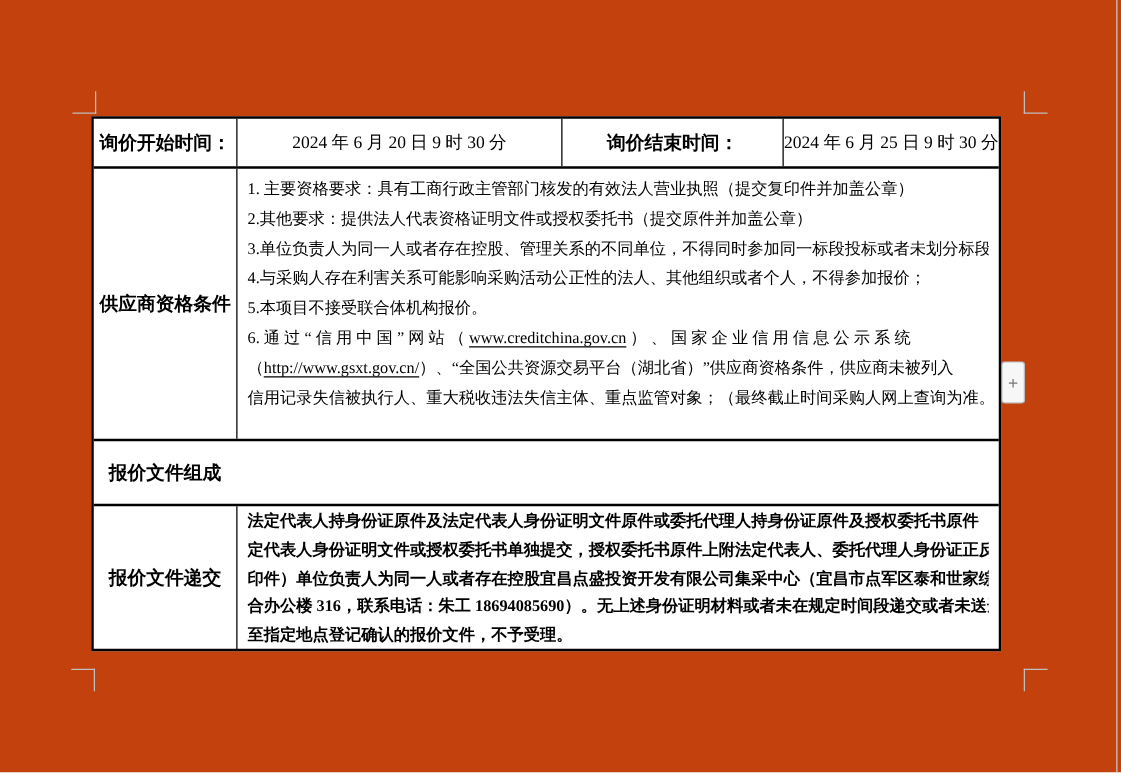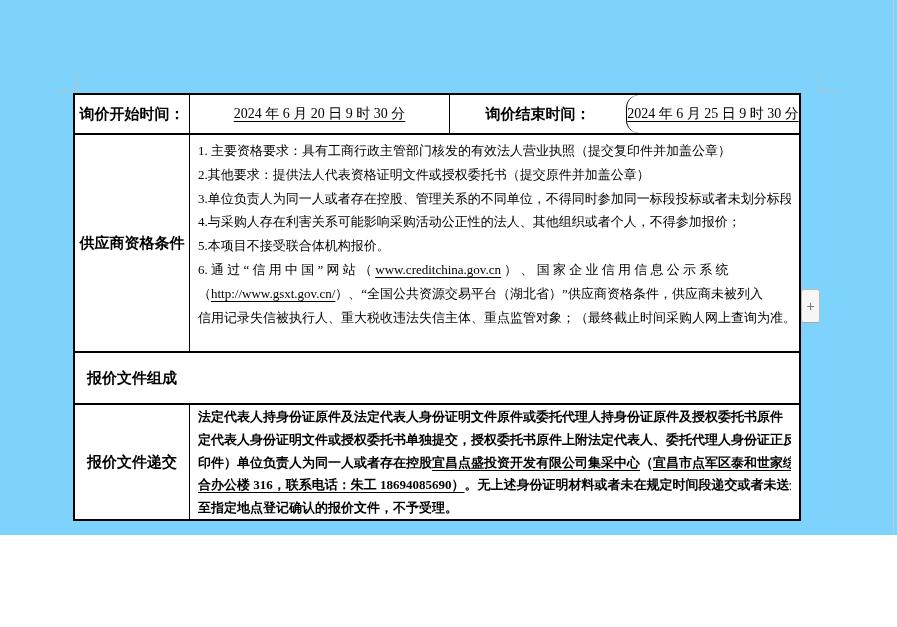--- a/index.html
+++ b/index.html
@@ -1,17 +1,17 @@
 <!DOCTYPE html>
 <html><head>
 <meta charset="utf-8">
 <style>
   html,body{margin:0;padding:0;background:#fff;}
   .page{
-    position:relative;width:897px;height:535px;background:#7dd3fc;
+    position:relative;width:897px;height:618px;background:#c2410c;
     overflow:hidden;
     font-family:"Liberation Serif","DejaVu Serif",serif;
     color:#000;
   }
   
   .mark{position:absolute;width:18px;height:17px;}
   .mark-tl{left:58px;top:73px;border-right:1px solid #bfbfbf;border-bottom:1px solid #bfbfbf;}
   .mark-tr{left:819px;top:73px;border-left:1px solid #bfbfbf;border-bottom:1px solid #bfbfbf;}
   .mark-bl{left:57px;top:535px;border-right:1px solid #bfbfbf;border-top:1px solid #bfbfbf;}
   .mark-br{left:819px;top:535px;border-left:1px solid #bfbfbf;border-top:1px solid #bfbfbf;}
@@ -30,27 +30,27 @@
   .row-4{flex:1 1 auto;}
   .cell{box-sizing:border-box;overflow:hidden;}
   .cell + .cell{border-left:1px solid #000;}
   .label-cell{
     width:114px;flex:0 0 auto;display:flex;align-items:center;justify-content:center;
     font-weight:bold;font-size:15px;text-align:center;
   }
   .value-cell{display:flex;align-items:center;justify-content:center;font-size:14px;}
   .vc-1{width:260px;flex:0 0 auto;}
   .lc-2{width:177px;flex:0 0 auto;}
-  .vc-2{flex:1 1 auto;border-radius:13px;}
+  .vc-2{flex:1 1 auto;}
   .content-cell{flex:1 1 auto;padding:4px 8px 0 8px;font-size:13px;}
   .row-2 .content-cell{line-height:23.8px;}
   .row-3 .content-cell{line-height:25px;padding-top:1px;}
   .row-4 .content-cell{line-height:22.8px;padding-top:1px;font-weight:bold;}
   .line{white-space:nowrap;overflow:hidden;}
-  .u{text-decoration:underline;text-underline-offset:3px;text-decoration-thickness:1px;}
+  .u{text-underline-offset:3px;text-decoration-thickness:1px;}
   .squiggle{
     text-decoration-line:underline;text-decoration-style:wavy;
     text-decoration-color:#dd0000;text-decoration-thickness:1px;
     text-underline-offset:3px;
     text-decoration:underline;
   }
   .plus-btn{
     position:absolute;left:801px;top:289px;width:19px;height:34px;
     box-sizing:border-box;border:1px solid #bdbdbd;border-bottom-color:#a6a6a6;
     border-radius:3px;background:#f7f7f7;color:#7a7a7a;

